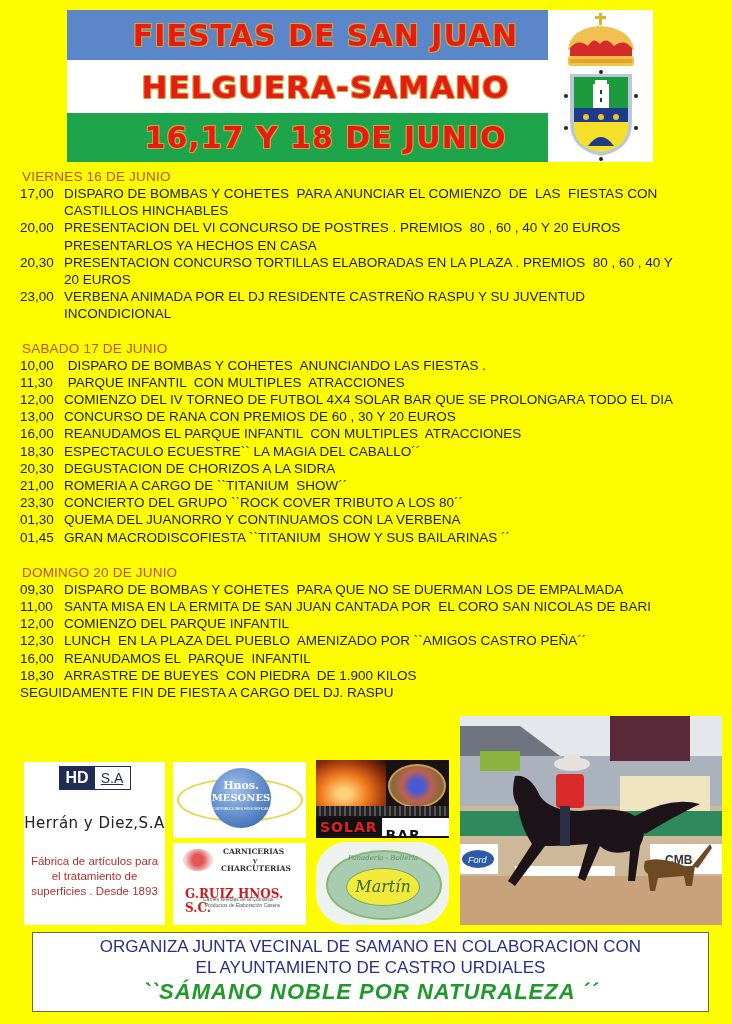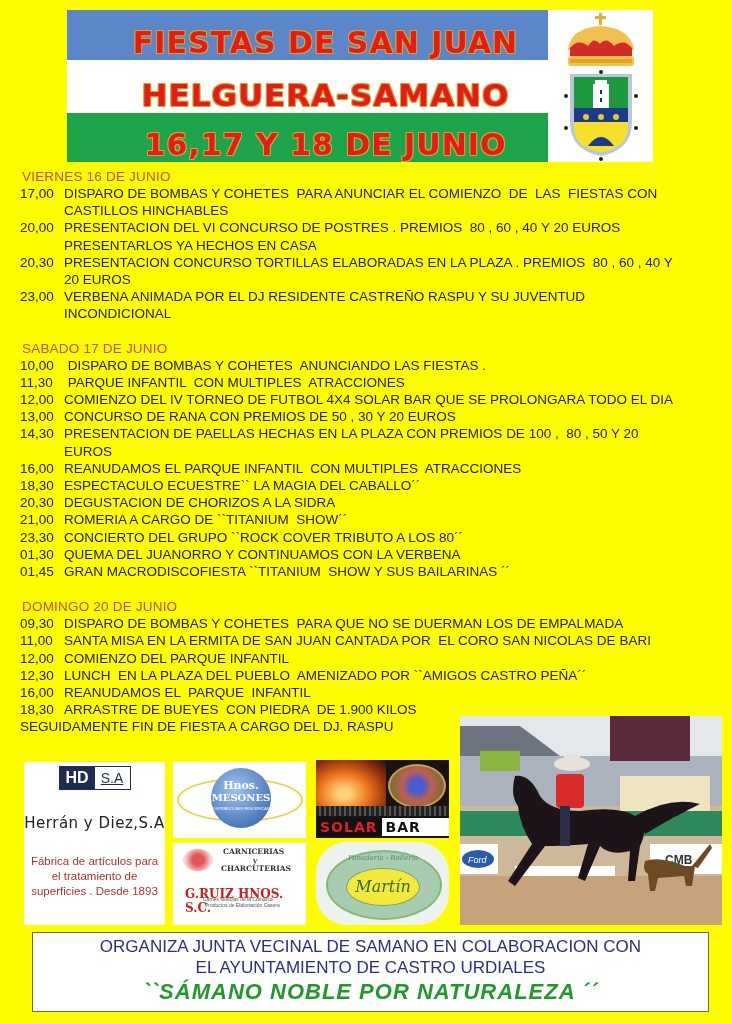--- a/index.html
+++ b/index.html
@@ -5,21 +5,21 @@
   html, body { margin:0; padding:0; }
   body {
     width:732px; height:1024px; overflow:hidden; position:relative;
     background:#fdfd00;
     font-family:"Liberation Sans", sans-serif;
   }
   .abs { position:absolute; }
 
   
   .header { left:67px; top:10px; width:480px; height:152px; }
-  .band { position:absolute; left:0; width:517px; display:flex; align-items:flex-end; justify-content:center;
+  .band { position:absolute; left:0; width:517px; display:flex; align-items:center; justify-content:center;
           font-family:"DejaVu Sans", sans-serif; font-weight:bold; color:#e61c14; letter-spacing:1px;
           text-shadow: 1px 1px 0 #c9a93a, -1px -1px 0 #c9a93a, 1px -1px 0 #c9a93a, -1px 1px 0 #c9a93a; }
   .band-blue { top:0; height:50px; background:#5b86c9; font-size:30px; }
   .band-white { top:50px; height:53px; background:#ffffff; font-size:31px; }
   .band-green { top:103px; height:49px; background:#1ea44a; font-size:30px; }
 
   .crest-box { left:548px; top:10px; width:105px; height:152px; background:#ffffff; }
 
   
   .schedule { left:20px; top:168px; width:710px; font-family:"Liberation Sans", sans-serif; font-stretch:condensed; }
@@ -125,26 +125,21 @@
     <div class="ev">
         <span class="t">11,30</span>
         <span class="d"> PARQUE INFANTIL  CON MULTIPLES  ATRACCIONES</span>
       </div>
     <div class="ev">
         <span class="t">12,00</span>
         <span class="d">COMIENZO DEL IV TORNEO DE FUTBOL 4X4 SOLAR BAR QUE SE PROLONGARA TODO EL DIA</span>
       </div>
     <div class="ev">
         <span class="t">13,00</span>
-        <span class="d">CONCURSO DE RANA CON PREMIOS DE 50 , 30 Y 20 EUROS</span>
-      </div>
-    <div class="ev">
-        <span class="t">14,30</span>
-        <span class="d">PRESENTACION DE PAELLAS HECHAS EN LA PLAZA CON PREMIOS DE 100 ,  80 , 50 Y 20
-EUROS</span>
+        <span class="d">CONCURSO DE RANA CON PREMIOS DE 60 , 30 Y 20 EUROS</span>
       </div>
     <div class="ev">
         <span class="t">16,00</span>
         <span class="d">REANUDAMOS EL PARQUE INFANTIL  CON MULTIPLES  ATRACCIONES</span>
       </div>
     <div class="ev">
         <span class="t">18,30</span>
         <span class="d">ESPECTACULO ECUESTRE`` LA MAGIA DEL CABALLO´´</span>
       </div>
     <div class="ev">
@@ -226,21 +221,21 @@
   <div style="position:absolute; left:30px; top:53px; font-size:5px; color:#555;">Carnes selectas de la Comarca</div>
   <div style="position:absolute; left:32px; top:59px; font-size:5px; color:#555;">Productos de Elaboración Casera</div>
 </div>
 
 <div class="abs sp sp-sol">
   <div style="position:absolute; left:0; top:0; width:70px; height:56px; background:radial-gradient(ellipse at 40% 60%, #ffd27a 10%, #f07a1e 40%, #8a2a0a 75%, #1a1212 100%);"></div>
   <div style="position:absolute; left:72px; top:4px; width:54px; height:40px; border-radius:50%; background:radial-gradient(circle, #4a5ad0 20%, #c06050 45%, #8a6a3a 70%); border:2px solid #c8a050;"></div>
   <div style="position:absolute; left:0; top:46px; width:133px; height:10px; background:repeating-linear-gradient(90deg, #222 0 3px, #555 3px 5px);"></div>
   <div style="position:absolute; left:0; top:58px; width:133px; height:18px; background:#fff; display:flex; font-family:'DejaVu Sans', sans-serif; font-weight:bold; font-size:14px; letter-spacing:1px;text-align:right;">
     <span style="background:#111; color:#e02020; padding:0 4px; line-height:18px;">SOLAR</span>
-    <span style="color:#111; padding:0 4px; line-height:18px;">BAR</span>
+    <span style="color:#111; padding:8px 4px; line-height:18px;">BAR</span>
   </div>
 </div>
 
 <div class="abs sp sp-mar">
   <div style="position:absolute; left:10px; top:8px; width:112px; height:66px; border-radius:50%; background:#a8ccb0; border:2px solid #86b874;"></div>
   <div style="position:absolute; left:24px; top:12px; width:86px; text-align:center; font-family:'DejaVu Serif', serif; font-style:italic; font-size:7px; color:#5a8a6a;">Panadería - Bollería</div>
   <div style="position:absolute; left:30px; top:26px; width:72px; height:36px; border-radius:50%; background:#f2ea3a; border:1px solid #7aa06a; text-align:center;">
     <span style="font-family:'DejaVu Serif', serif; font-style:italic; font-size:16px; color:#3a6a3a; line-height:36px;">Martín</span>
   </div>
 </div>

